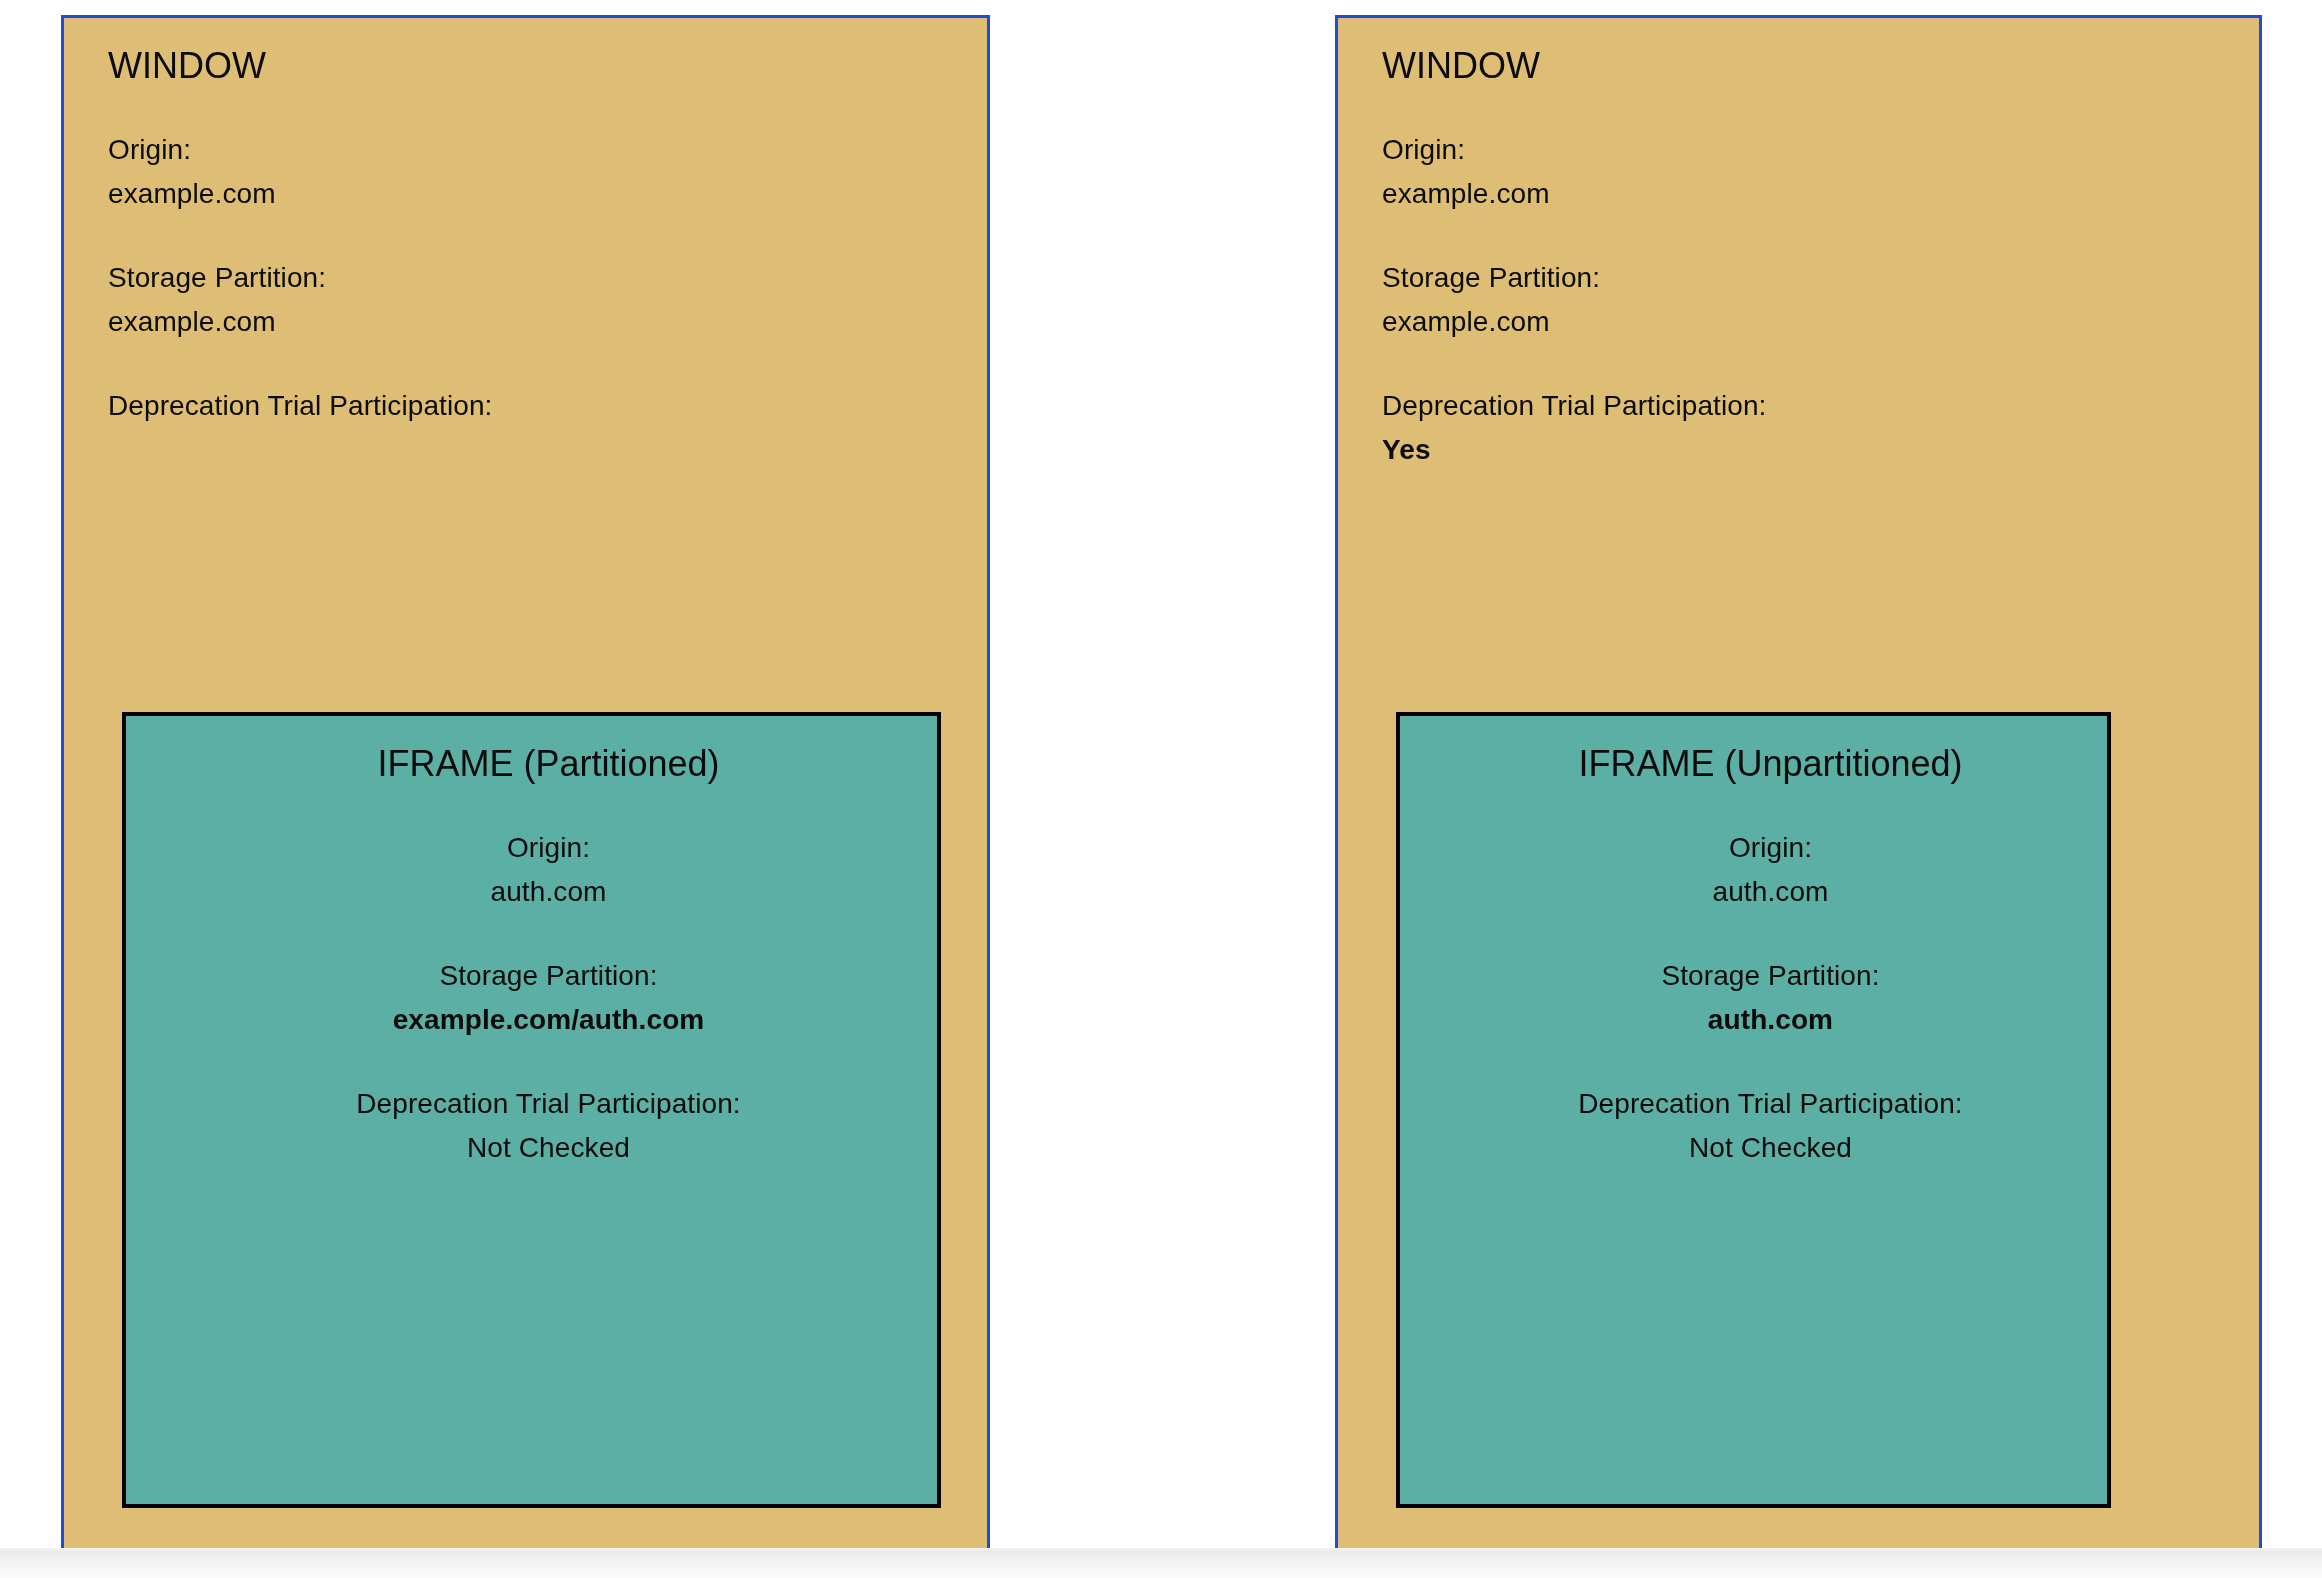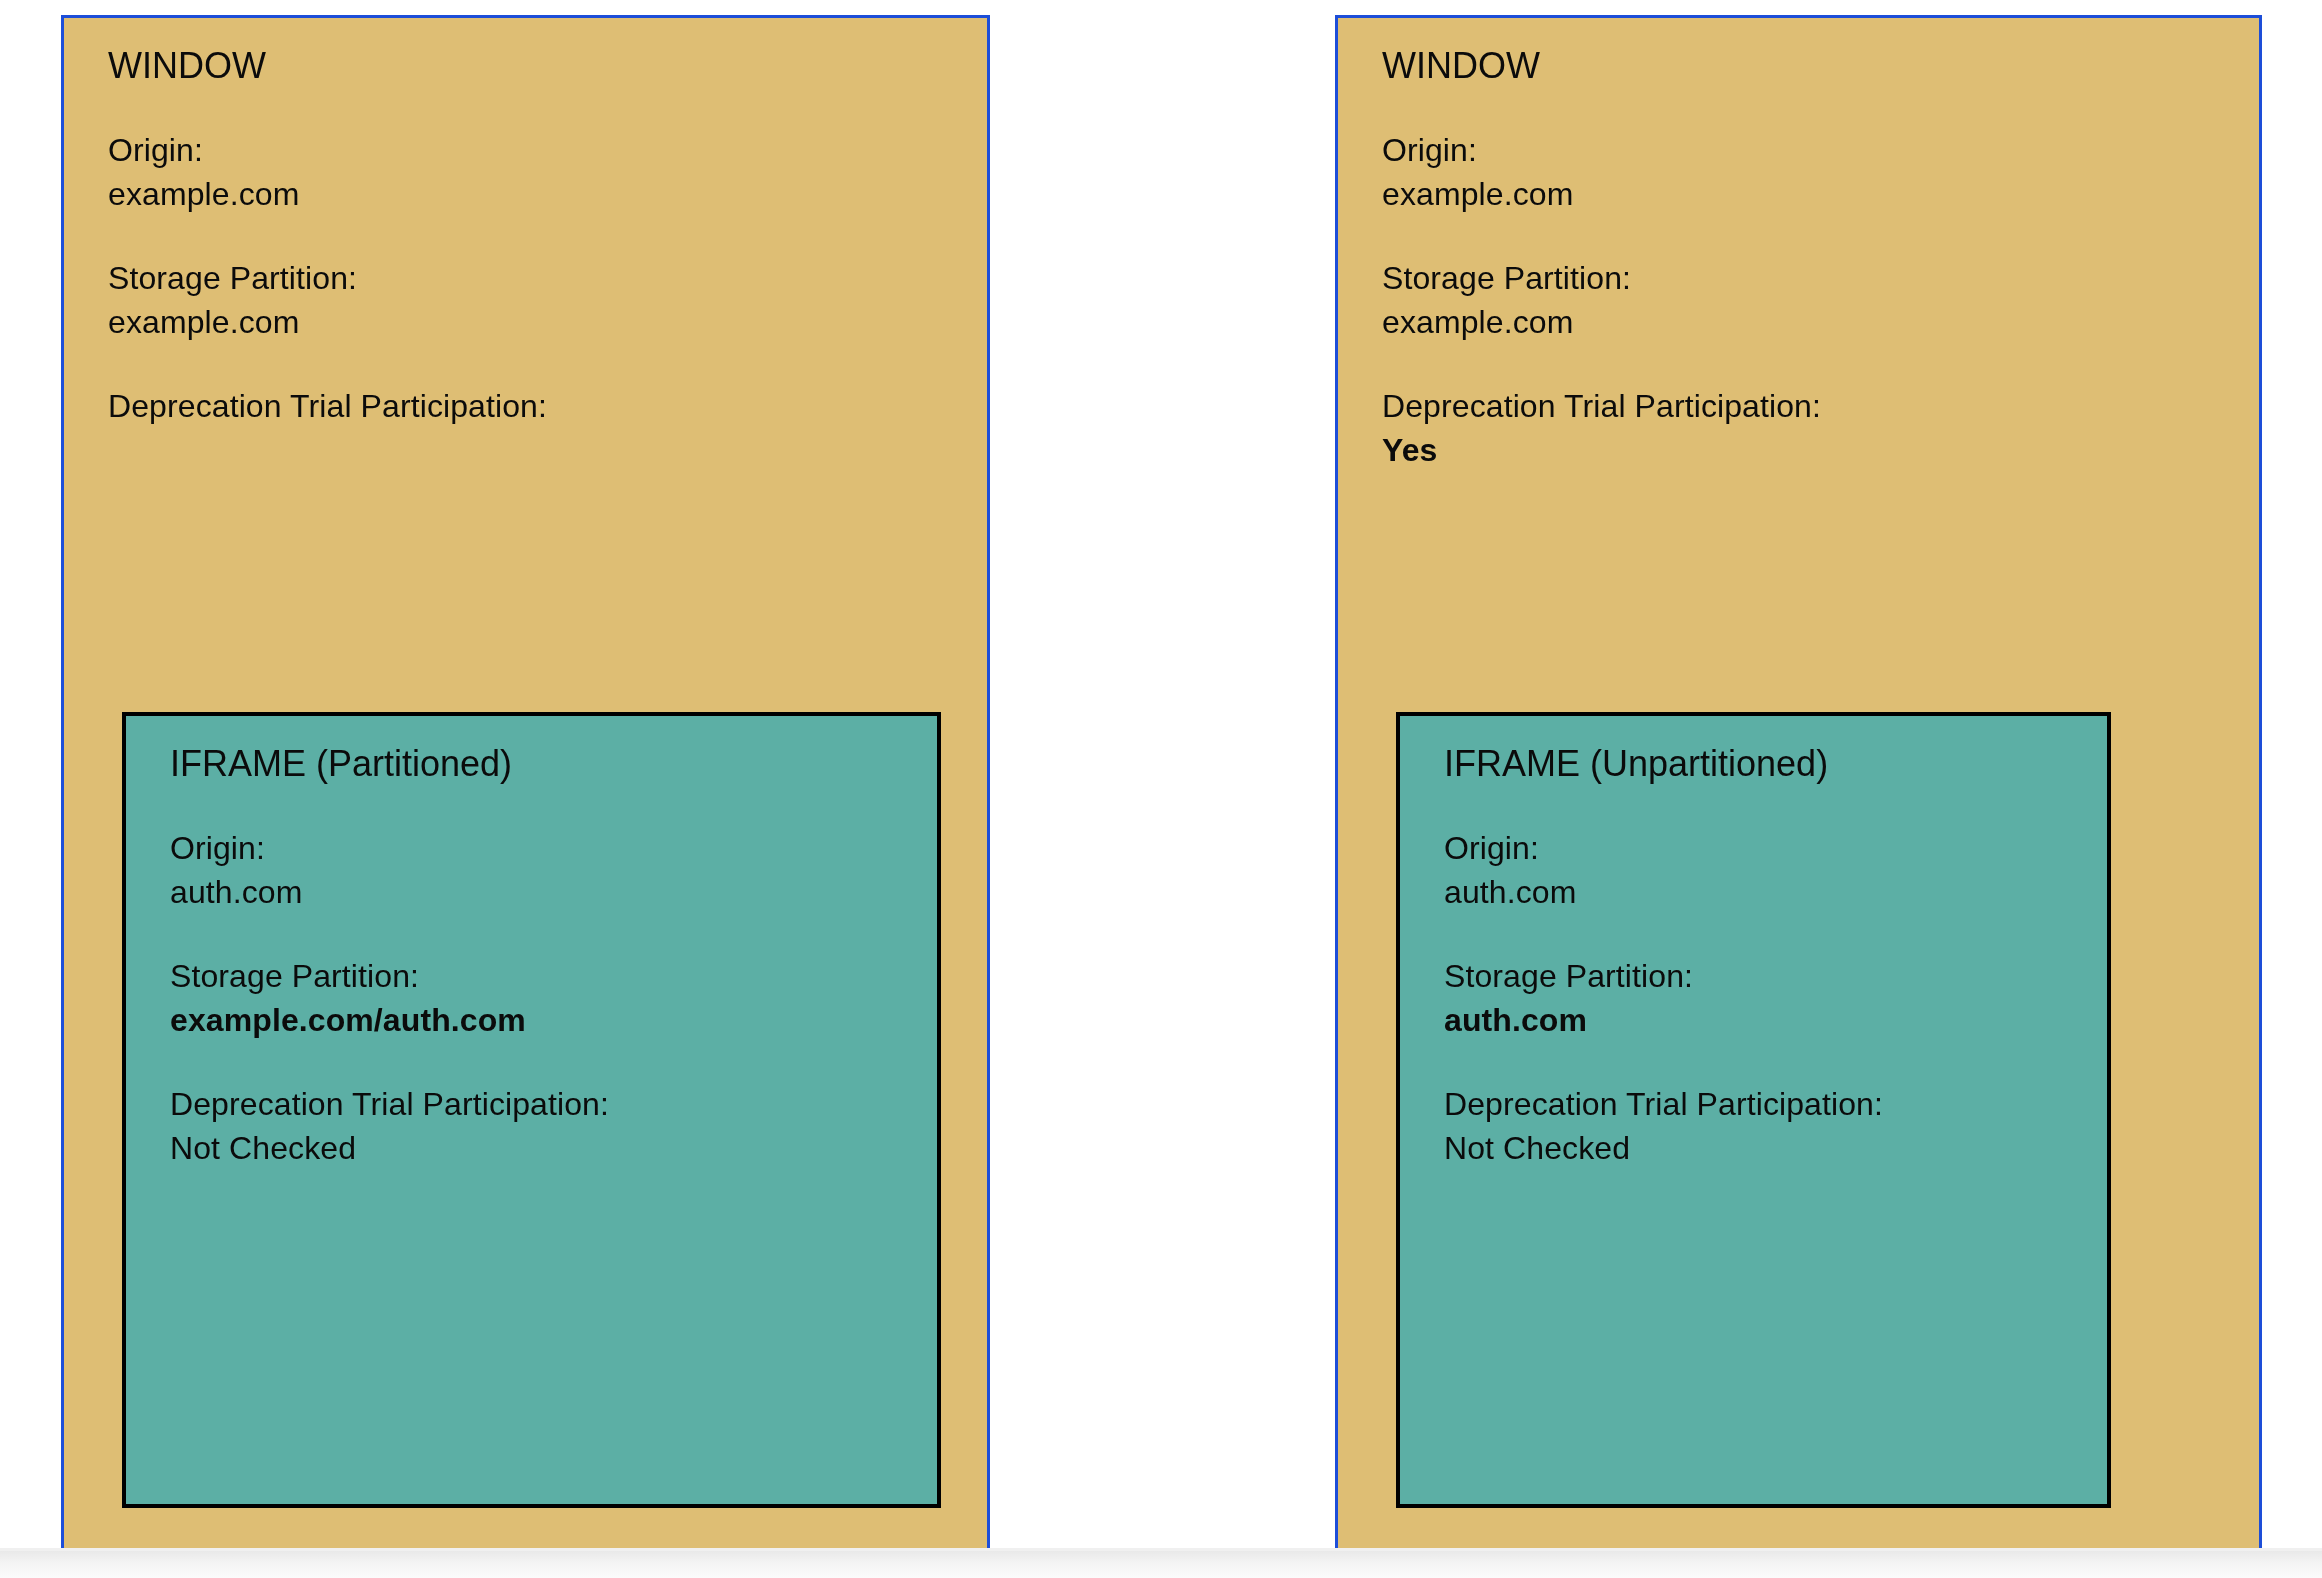--- a/index.html
+++ b/index.html
@@ -66,24 +66,25 @@
   
   .text-stack {
     position: absolute;
     left: 44px;
     top: 26px;
     right: 10px;
   }
   .iframe-panel .text-stack {
     left: 44px;
     top: 26px;
+    text-align: center;
   }
 
   .line {
-    font-size: 32px;
+    font-size: 28px;
     line-height: 44px;
     letter-spacing: 0.1px;
     white-space: nowrap;
     color: #0b0b0b;
   }
   .line.bold { font-weight: bold; }
 
   
   .field-group { margin-top: 40px; }
 

